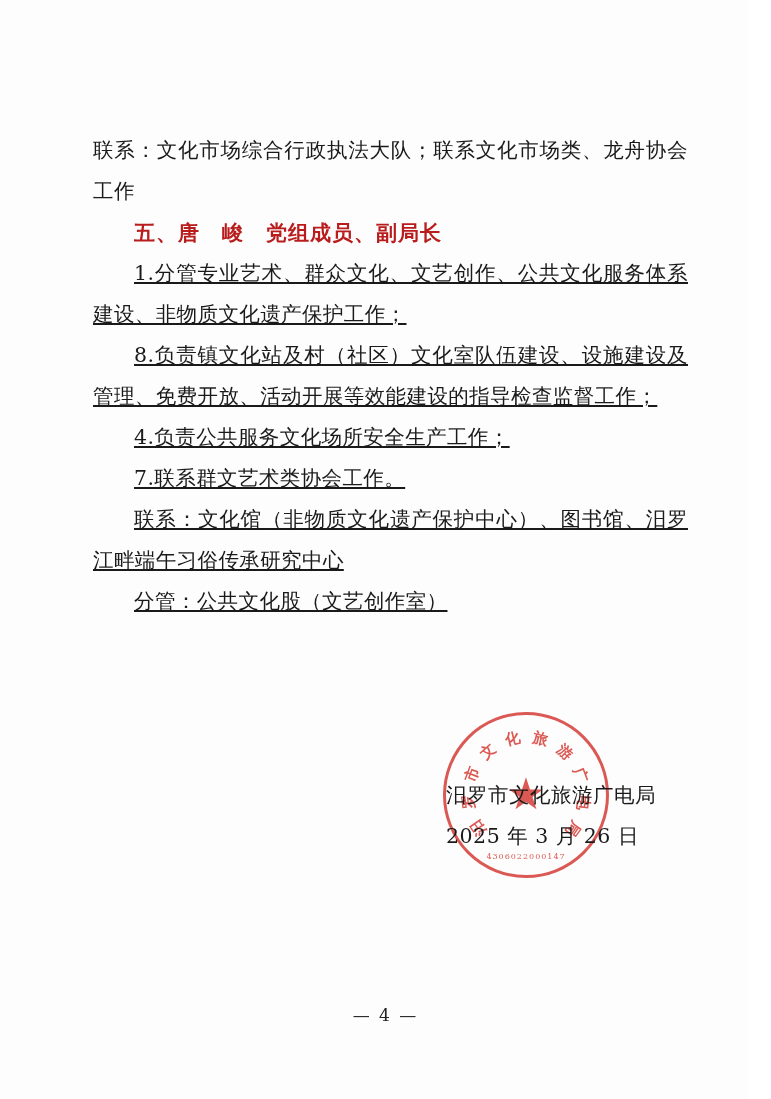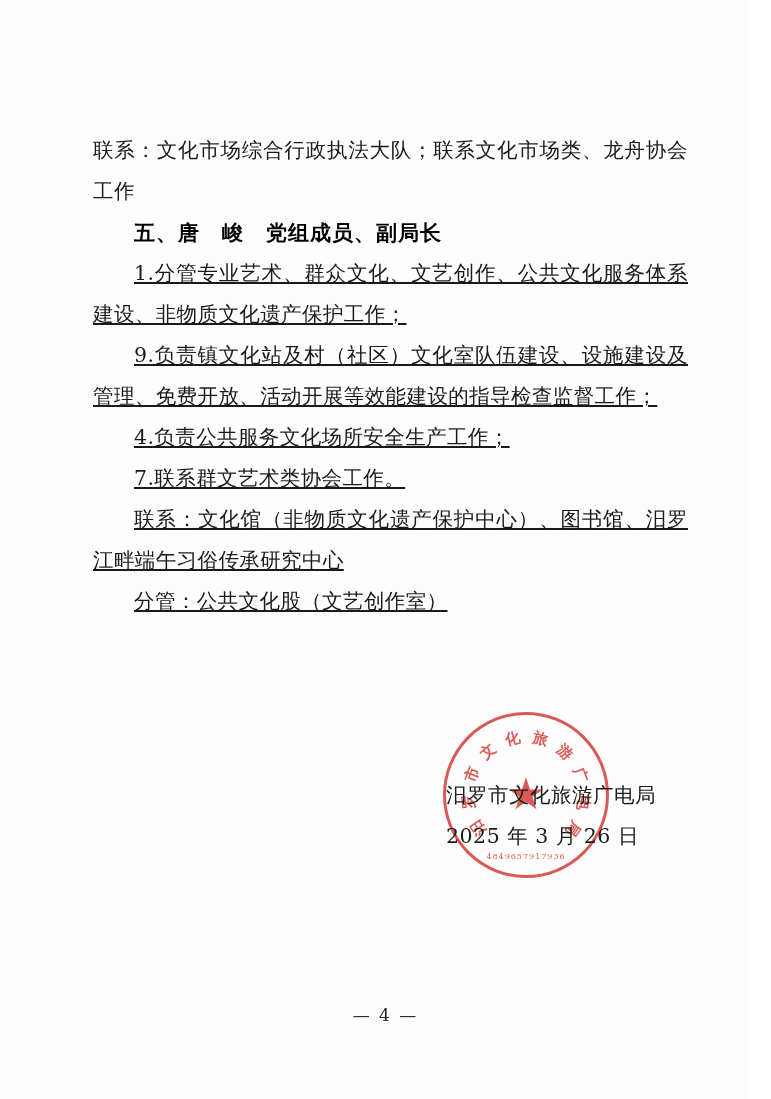--- a/index.html
+++ b/index.html
@@ -44,21 +44,21 @@
     text-indent: 41px;
     text-decoration: underline;
   }
 
   .heading {
     font-size: 21px;
     line-height: 41px;
     font-weight: bold;
     text-indent: 41px;
     letter-spacing: 1px;
-    color: #000000;
+    color: #b91c1c;
   }
 
   .sig-block {
     position: absolute;
     left: 430px;
     top: 775px;
     width: 260px;
     text-align: left;
     margin-left: 16px;
   }
@@ -144,21 +144,21 @@
 </style>
 </head>
 <body>
 
 <div class="page">
 
   <div class="content">
     <p class="para">联系：文化市场综合行政执法大队；联系文化市场类、龙舟协会工作</p>
     <p class="para heading">五、唐　峻　党组成员、副局长</p>
     <p class="para indent">1.分管专业艺术、群众文化、文艺创作、公共文化服务体系建设、非物质文化遗产保护工作；</p>
-    <p class="para indent">9.负责镇文化站及村（社区）文化室队伍建设、设施建设及管理、免费开放、活动开展等效能建设的指导检查监督工作；</p>
+    <p class="para indent">8.负责镇文化站及村（社区）文化室队伍建设、设施建设及管理、免费开放、活动开展等效能建设的指导检查监督工作；</p>
     <p class="para indent">4.负责公共服务文化场所安全生产工作；</p>
     <p class="para indent">7.联系群文艺术类协会工作。</p>
     <p class="para indent">联系：文化馆（非物质文化遗产保护中心）、图书馆、汨罗江畔端午习俗传承研究中心</p>
     <p class="para indent">分管：公共文化股（文艺创作室）</p>
   </div>
 
   <div class="seal">
     <div class="seal-inner">
       <div class="seal-arc-text">
           <span style="transform: rotate(-125deg) translate(0px, -60px) rotate(0deg) translate(-7px, -7px);">汨</span>
@@ -166,21 +166,21 @@
           <span style="transform: rotate(-69.4444deg) translate(0px, -60px) rotate(0deg) translate(-7px, -7px);">市</span>
           <span style="transform: rotate(-41.6667deg) translate(0px, -60px) rotate(0deg) translate(-7px, -7px);">文</span>
           <span style="transform: rotate(-13.8889deg) translate(0px, -60px) rotate(0deg) translate(-7px, -7px);">化</span>
           <span style="transform: rotate(13.8889deg) translate(0px, -60px) rotate(0deg) translate(-7px, -7px);">旅</span>
           <span style="transform: rotate(41.6667deg) translate(0px, -60px) rotate(0deg) translate(-7px, -7px);">游</span>
           <span style="transform: rotate(69.4444deg) translate(0px, -60px) rotate(0deg) translate(-7px, -7px);">广</span>
           <span style="transform: rotate(97.2222deg) translate(0px, -60px) rotate(0deg) translate(-7px, -7px);">电</span>
           <span style="transform: rotate(125deg) translate(0px, -60px) rotate(0deg) translate(-7px, -7px);">局</span>
         </div>
       <div class="seal-star">★</div>
-      <div class="seal-bottom-text">4849657917936</div>
+      <div class="seal-bottom-text">4306022000147</div>
     </div>
   </div>
 
   <div class="sig-block">
     <div class="sig-line">汨罗市文化旅游广电局</div>
     <div class="sig-line">2025 年 3 月 26 日</div>
   </div>
 
   <div class="page-number">— 4 —</div>
 

